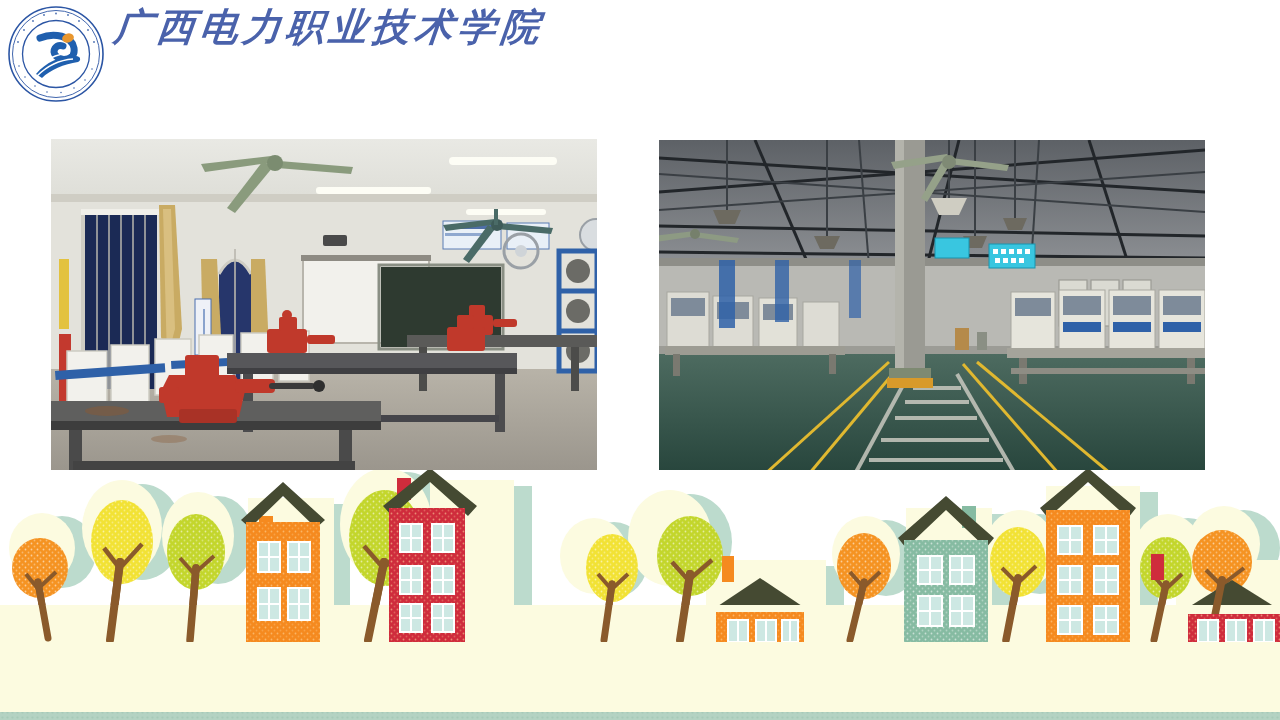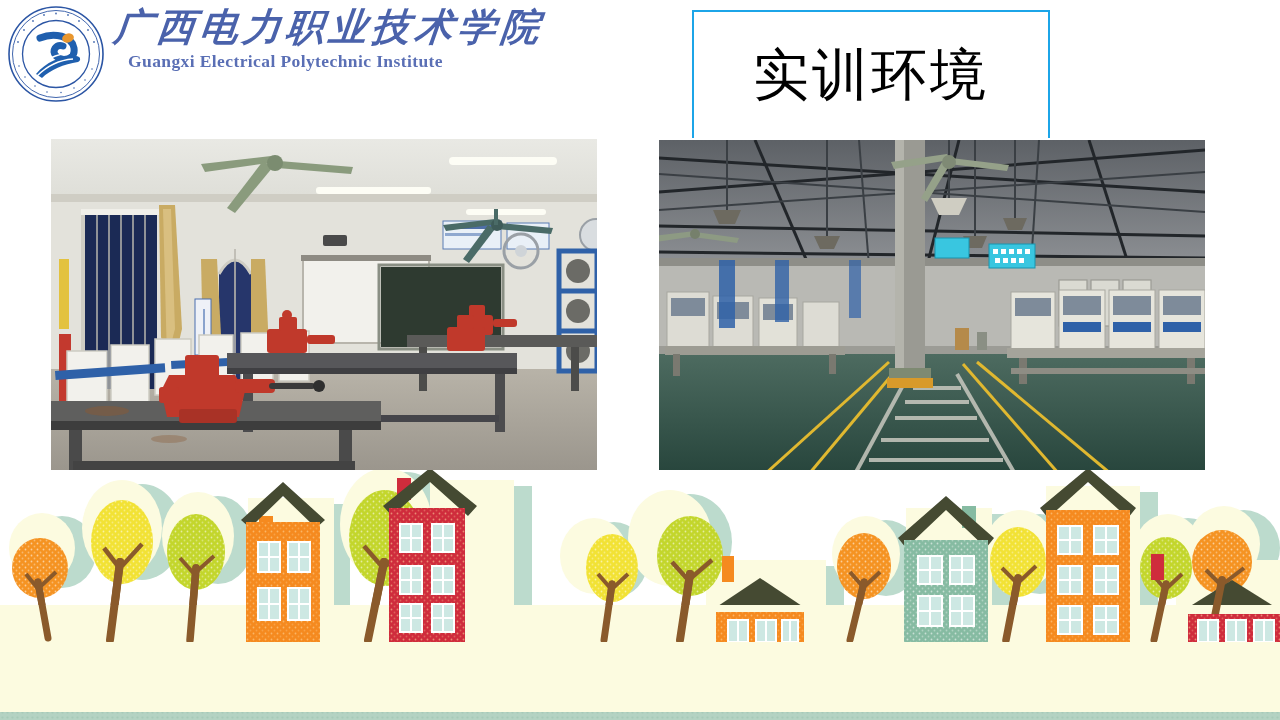--- a/index.html
+++ b/index.html
@@ -84,27 +84,23 @@
           <circle cx="55" cy="88.5" r="0.8"></circle>
             <circle cx="68" cy="84" r="0.8"></circle>
           <circle cx="79" cy="76" r="0.8"></circle>
             <circle cx="86" cy="65" r="0.8"></circle>
         </g>
       </svg>
     </div>
 
     <div class="logo-text">
       <div class="logo-cn">广西电力职业技术学院</div>
-      <div class="logo-en">Guangxi Electrical  Polytechnic Institute</div>
     </div>
   </div>
 
-  <div class="title-box">
-    <div class="title-text">实训环境</div>
-  </div>
 
   <div class="photo" id="photo-left">
     <svg viewBox="0 0 546 334" preserveAspectRatio="none" aria-hidden="true">
       <defs>
         <linearGradient id="ceilL" x1="0" y1="0" x2="0" y2="1">
           <stop offset="0" stop-color="#e9e9e4"></stop>
             <stop offset="1" stop-color="#d3d3cb"></stop>
         </linearGradient>
         <linearGradient id="floorL" x1="0" y1="0" x2="0" y2="1">
           <stop offset="0" stop-color="#b8b3a8"></stop>

